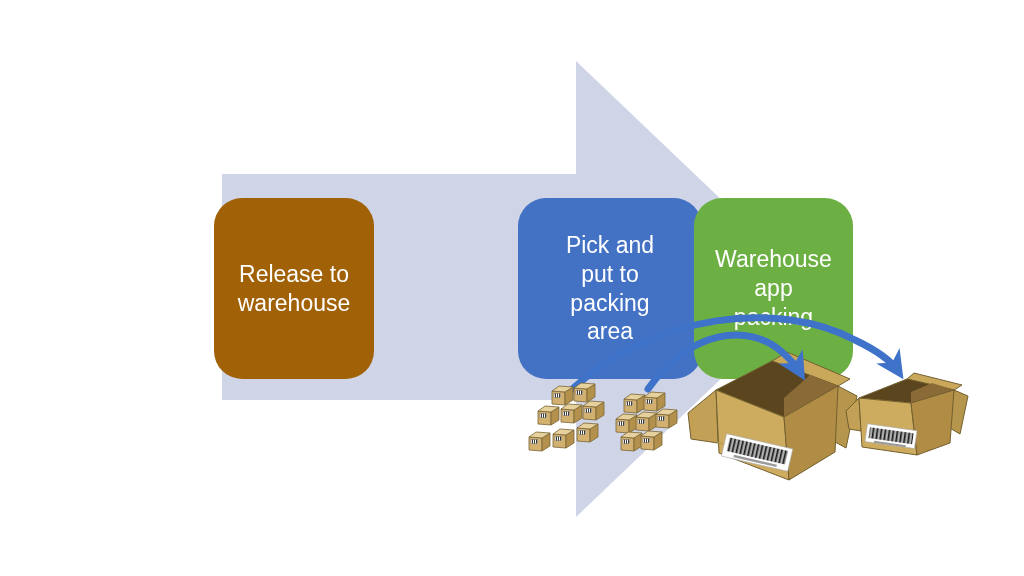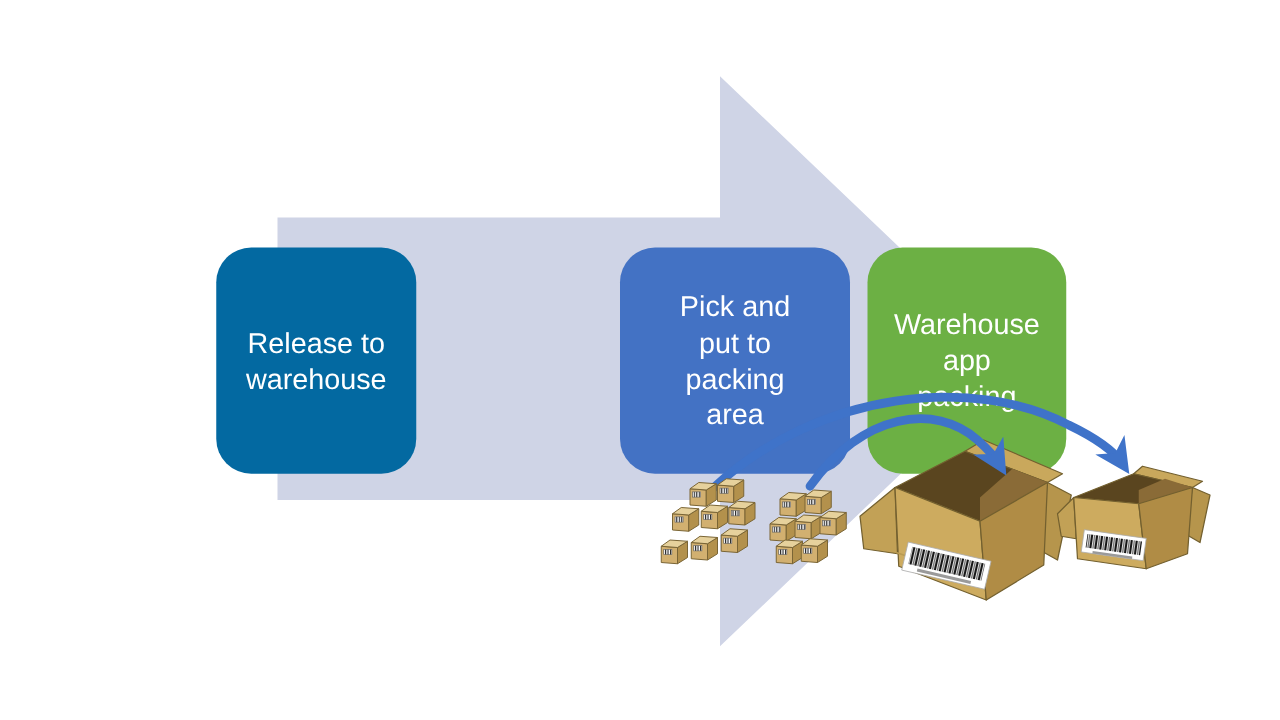--- a/index.html
+++ b/index.html
@@ -10,39 +10,39 @@
   #flow-arrow-layer{position:absolute;left:0;top:0;z-index:0;}
   #illustration-layer{position:absolute;left:0;top:0;z-index:2;pointer-events:none;}
   .step{
     position:absolute;top:198px;height:181px;border-radius:28px;
     display:flex;align-items:center;justify-content:center;text-align:center;
     color:#ffffff;font-size:23px;line-height:1.26;z-index:1;
   }
   .step .lbl{display:block;}
   #step-1{left:173px;width:160px;}
   #step-2{left:343px;width:160px;}
-  #step-3{left:496px;width:184px;}
+  #step-3{left:518px;width:184px;}
   #step-4{left:694px;width:159px;}
   #step-1 .lbl{width:124px;}
   #step-2 .lbl{width:130px;}
   #step-3 .lbl{width:100px;}
   #step-4 .lbl{width:122px;}
   .carton polygon{stroke:#73602f;stroke-width:1;stroke-linejoin:round;}
   .carton .nostroke{stroke:none;}
 </style>
 </head>
 <body>
 
 <div id="canvas" style="background-color: rgb(255, 255, 255);">
 
   <svg id="flow-arrow-layer" width="1024" height="576" viewBox="0 0 1024 576">
     <polygon points="222,174 576,174 576,61 815,289 576,517 576,400 222,400" fill="#cfd4e6"></polygon>
   </svg>
 
-  <div class="step" id="step-1" style="background-color: #0369a1;">
+  <div class="step" id="step-1" style="background-color: #a16207; margin-left: 41px;">
     <span class="lbl">Release to warehouse</span>
   </div>
   <div class="step" id="step-3" style="background-color: rgb(67, 114, 196);">
     <span class="lbl">Pick and put to packing area</span>
   </div>
   <div class="step" id="step-4" style="background-color: rgb(108, 176, 68);">
     <span class="lbl">Warehouse app packing</span>
   </div>
 
   <svg id="illustration-layer" width="1024" height="576" viewBox="0 0 1024 576">

